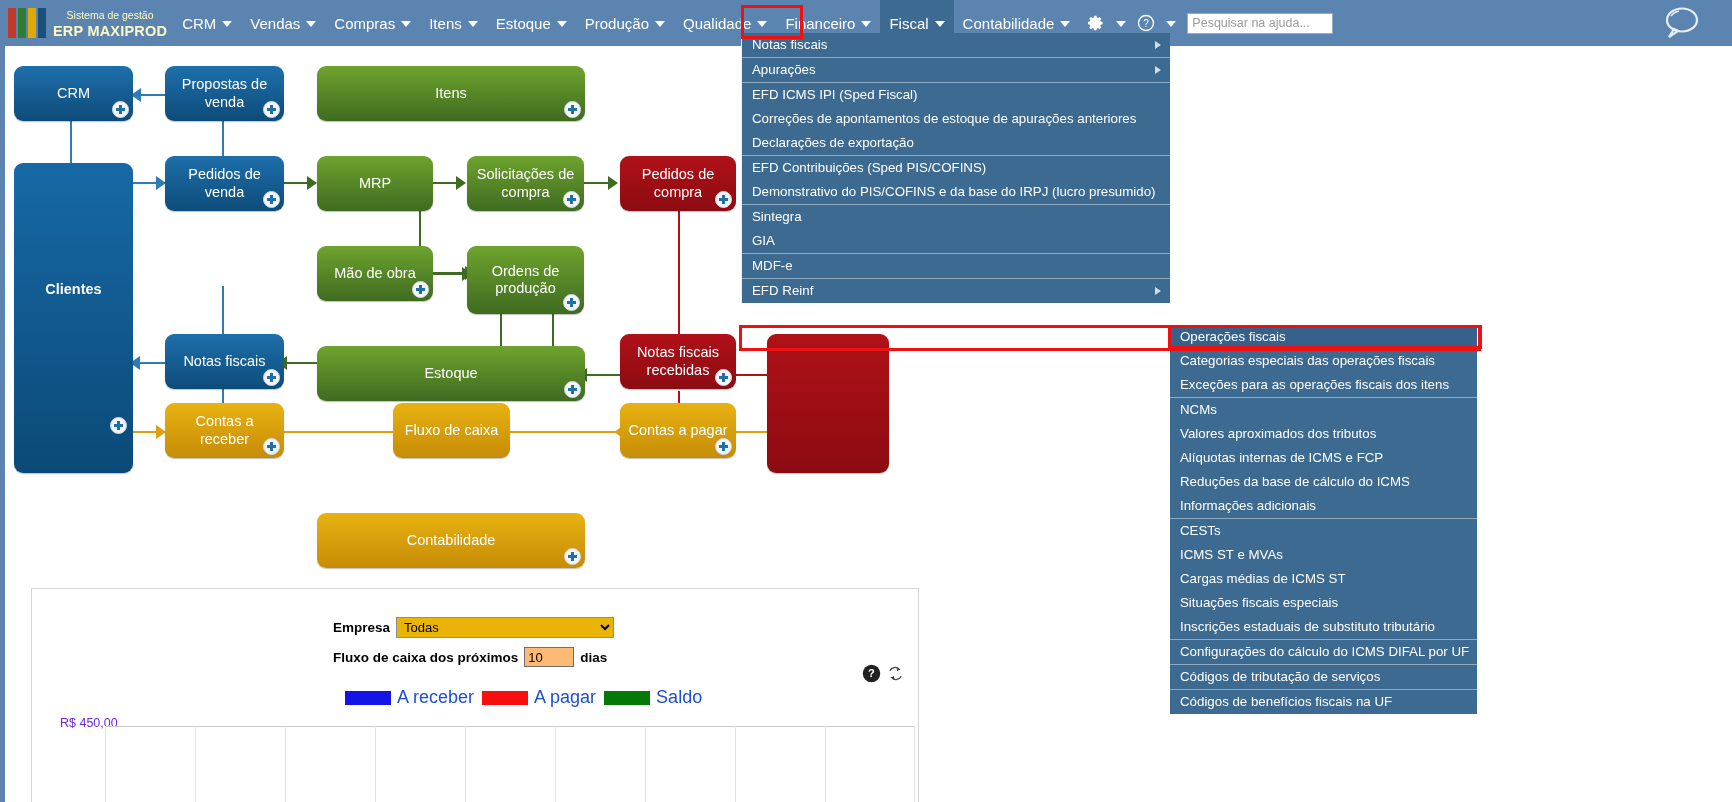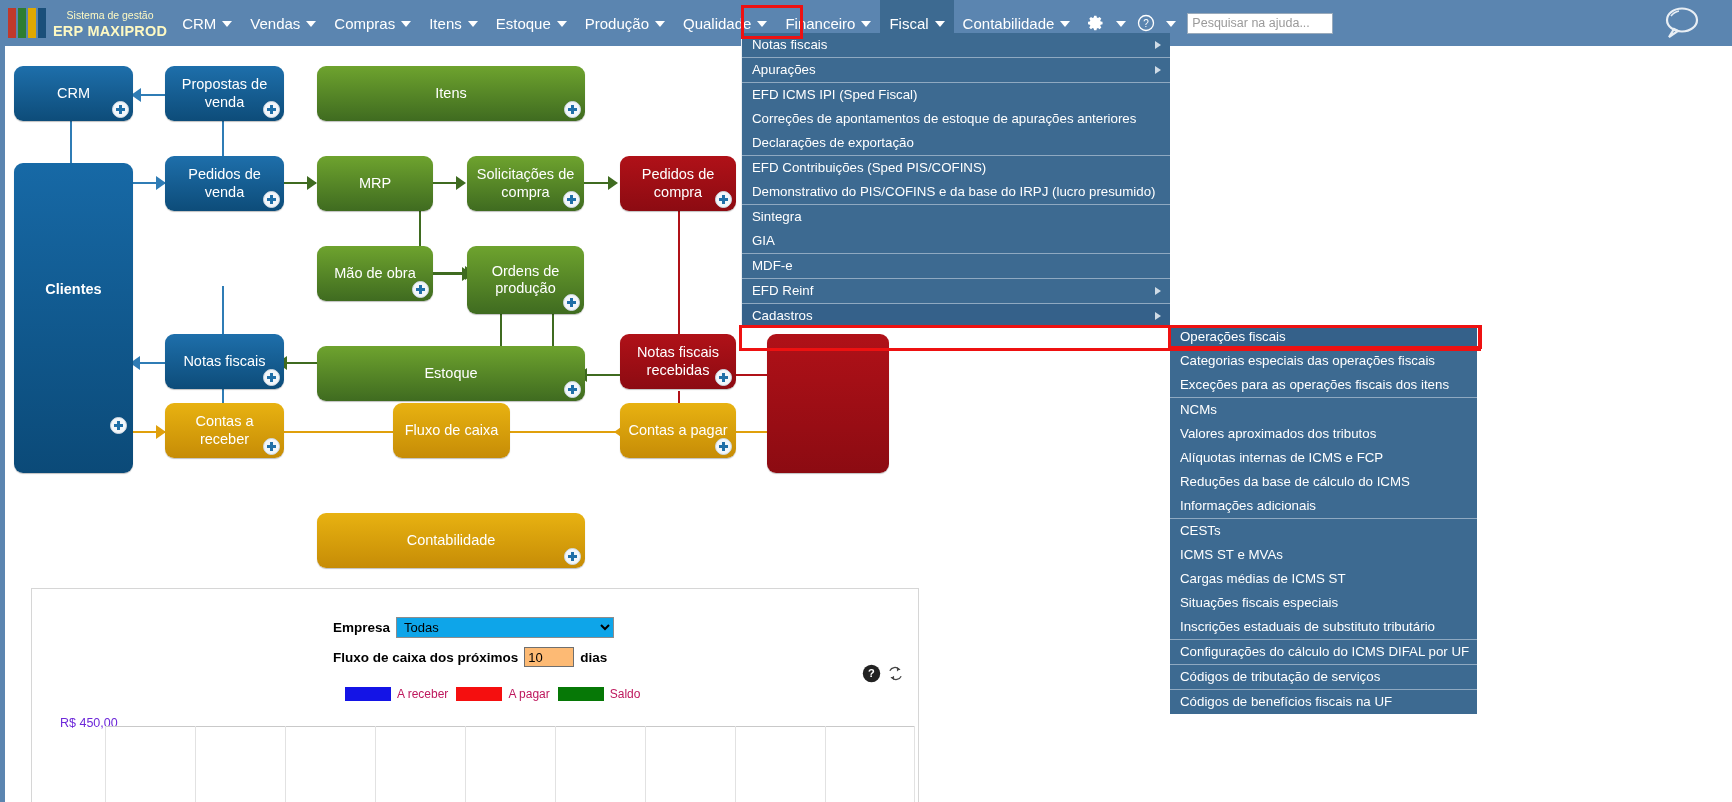--- a/index.html
+++ b/index.html
@@ -102,36 +102,36 @@
   #panel{
     position:absolute; left:31px; top:588px; width:888px; height:214px;
     border:1px solid #d6d6d6; border-bottom:none; background:#ffffff;
   }
   .frow{ display:flex; align-items:center; font-size:13.5px; }
   #emp-row{ position:absolute; left:301px; top:28px; }
   #emp-label{ font-weight:bold; color:#000; margin-right:6px; font-size:13.5px;}
   #emp-select{
     width:218px; height:21px; font-size:13px;
     font-family:"Liberation Sans", sans-serif;
-    border:1px solid #8d8d8d; background:#0ea5e9;
+    border:1px solid #8d8d8d; background:#eab308;
     padding-left:3px;
   }
   #flux-row{ position:absolute; left:301px; top:58px; }
   #flux-label{ font-weight:bold; color:#000; font-size:13.5px; }
   #flux-input{
     width:50px; height:20px; margin:0 6px; font-size:13px;
     border:1px solid #6f6f6f; background:#fdba74; padding-left:3px;
     font-family:"Liberation Sans", sans-serif;
   }
   #flux-unit{ font-weight:bold; color:#000; font-size:13.5px; }
 
   #legend{ position:absolute; left:313px; top:98px; display:flex; align-items:center; gap:8px; }
   .lg{ display:flex; align-items:center; gap:6px; }
   .sw{ width:46px; height:14px; display:block; }
-  .lgt{ font-size:12px; color:#be185d; }
+  .lgt{ font-size:18px; color:#1d4ed8; }
 
   #help-grp{ position:absolute; left:862px; top:664px; display:flex; align-items:center; gap:6px; z-index:5;}
   #axis-label{ position:absolute; left:60px; top:716px; font-size:12.5px; color:#6d28d9; }
   #grid{ position:absolute; left:105px; top:726px; width:810px; height:76px; }
   #grid .v{ position:absolute; top:0; width:1px; height:76px; background:#e2e2e2; }
   #grid .h{ position:absolute; left:0; top:0; width:810px; height:1px; background:#c9c9c9; }
 
   
   #menu1{
     position:absolute; left:741px; top:33px; width:429px;
@@ -506,24 +506,20 @@
     <div class="mi">
       <span>GIA</span>
     </div>
     <div class="mi grp">
       <span>MDF-e</span>
     </div>
     <div class="mi grp">
       <span>EFD Reinf</span>
       <span class="arw"></span>
     </div>
-    <div class="mi grp sel">
-      <span>Cadastros</span>
-      <span class="arw"></span>
-    </div>
   </div>
 <div id="menu2">
     <div class="mi grp first sel">
       <span>Operações fiscais</span>
     </div>
     <div class="mi">
       <span>Categorias especiais das operações fiscais</span>
     </div>
     <div class="mi">
       <span>Exceções para as operações fiscais dos itens</span>

